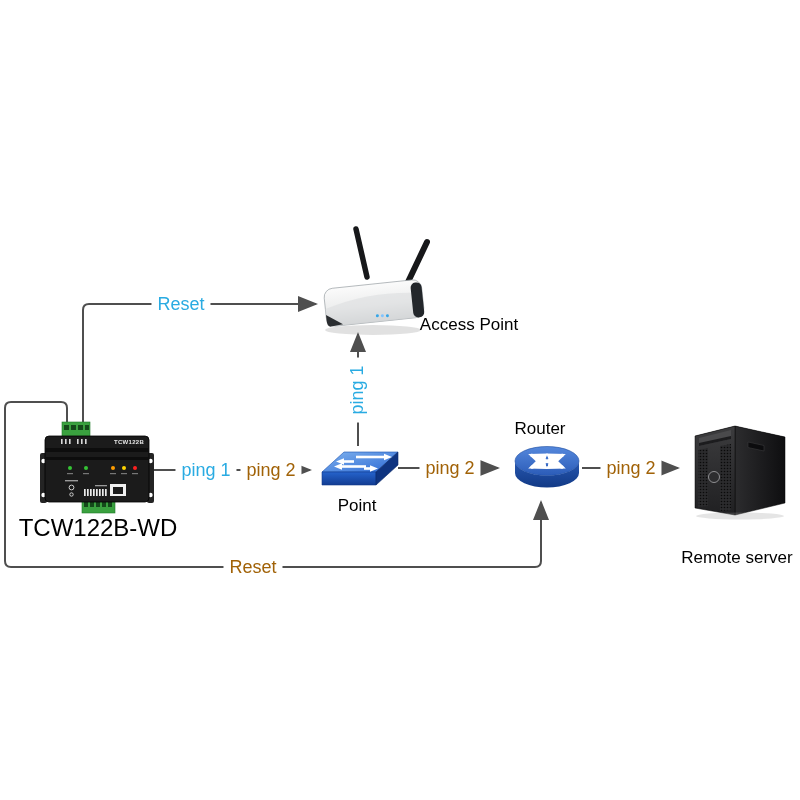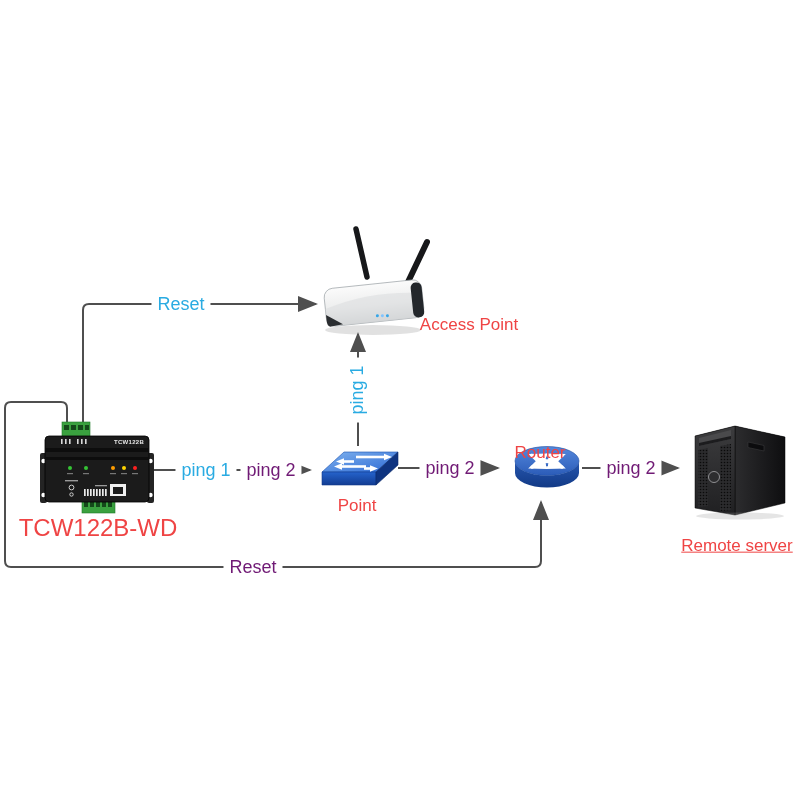--- a/index.html
+++ b/index.html
@@ -10,24 +10,24 @@
   .stage svg{display:block;}
   #wires{position:absolute;left:0;top:0;}
   .node{position:absolute;}
   .link-label{
     position:absolute;transform:translate(-50%,-50%);
     background:#ffffff;padding:0 6px;font-size:18px;line-height:1.15;
     white-space:nowrap;text-align:center;
   }
   .link-label.vert{transform:translate(-50%,-50%) rotate(-90deg);padding:0 8px;}
   .lbl-blue{color:#29ABE2;}
-  .lbl-red{color:#701a75;}
+  .lbl-red{color:#a16207;}
   .node-label{
     position:absolute;transform:translate(-50%,-50%);
-    color:#ef4444;font-size:17px;line-height:1.1;white-space:nowrap;
+    color:#000000;font-size:17px;line-height:1.1;white-space:nowrap;
   }
 </style>
 </head>
 <body>
 
 <div class="stage">
 
   <svg id="wires" width="800" height="800" viewBox="0 0 800 800">
     <defs>
       <marker id="arr" viewBox="0 0 10 8" markerWidth="10" markerHeight="8" refX="9" refY="4" orient="auto">
@@ -227,22 +227,22 @@
       <g>
         <rect x="70" y="67" width="16" height="12" fill="#f0f0f0"></rect>
         <rect x="73" y="70" width="10" height="7" fill="#1b1b1b"></rect>
       </g>
     </svg>
   </div>
 
   <div class="node-label" style="left:98px;top:528px;font-size:24px;">TCW122B-WD</div>
   <div class="node-label" style="left:469px;top:325px;">Access Point</div>
   <div class="node-label" style="left:357px;top:506px;">Point</div>
-  <div class="node-label" style="left:540px;top:453px;">Router</div>
-  <div class="node-label" style="left:737px;top:546px;text-decoration:underline;">Remote server</div>
+  <div class="node-label" style="left:540px;top:429px;">Router</div>
+  <div class="node-label" style="left:737px;top:558px;">Remote server</div>
 
   <div class="link-label lbl-blue" style="left:181px;top:304px;">Reset</div>
   <div class="link-label lbl-blue" style="left:206px;top:470px;">ping 1</div>
   <div class="link-label lbl-red" style="left:271px;top:470px;">ping 2</div>
   <div class="link-label lbl-blue vert" style="left:357px;top:390px;">ping 1</div>
   <div class="link-label lbl-red" style="left:450px;top:468px;">ping 2</div>
   <div class="link-label lbl-red" style="left:631px;top:468px;">ping 2</div>
   <div class="link-label lbl-red" style="left:253px;top:567px;">Reset</div>
 
 </div>

